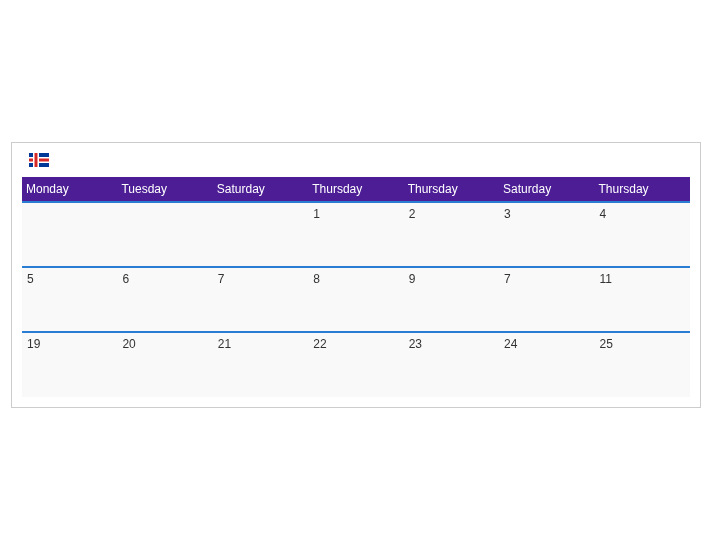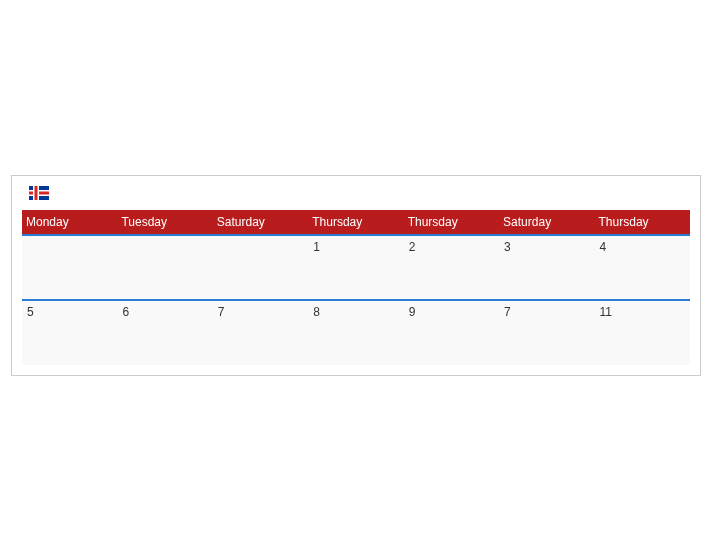--- a/index.html
+++ b/index.html
@@ -54,21 +54,21 @@
     .region-label {
       font-size: 13px;
       color: #555;
       text-align: right;
     }
     .cal-table {
       width: 100%;
       border-collapse: collapse;
     }
     .cal-table thead tr th {
-      background: #b91c1c;
+      background: #4c1d95;
       color: #fff;
       font-size: 12px;
       font-weight: normal;
       padding: 5px 4px;
       text-align: left;
       border: none;
     }
     .cal-table tbody tr {
       border-top: 2px solid #2b7cd3;
     }
@@ -161,15 +161,38 @@
           <td>
             <span class="day-num">9</span>
           </td>
           <td>
             <span class="day-num">7</span>
           </td>
           <td>
             <span class="day-num">11</span>
           </td>
         </tr>
+        <tr>
+          <td>
+            <span class="day-num">19</span>
+          </td>
+          <td>
+            <span class="day-num">20</span>
+          </td>
+          <td>
+            <span class="day-num">21</span>
+          </td>
+          <td>
+            <span class="day-num">22</span>
+          </td>
+          <td>
+            <span class="day-num">23</span>
+          </td>
+          <td>
+            <span class="day-num">24</span>
+          </td>
+          <td>
+            <span class="day-num">25</span>
+          </td>
+        </tr>
       </tbody>
   </table>
 </div>
 
 </body></html>

